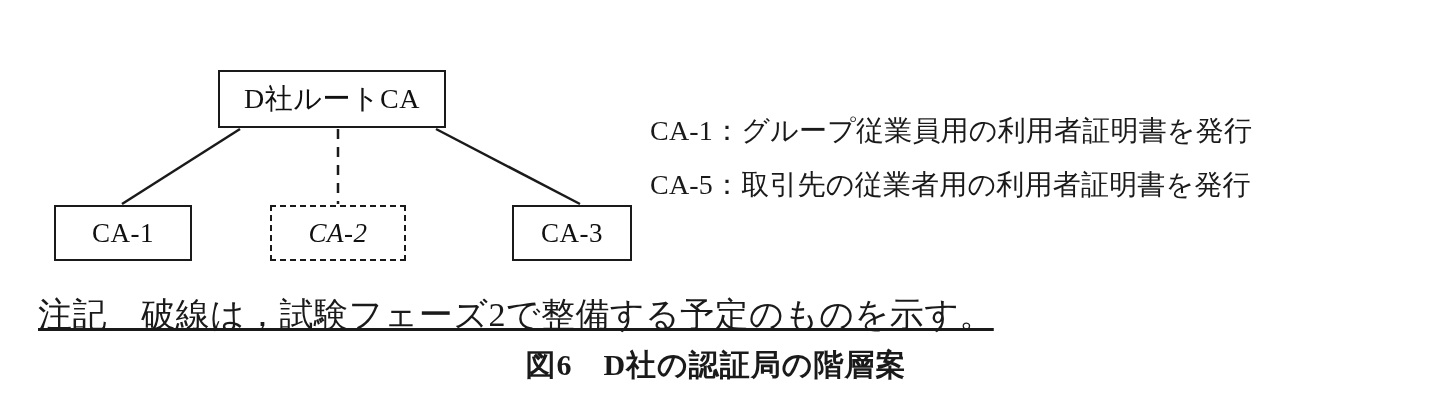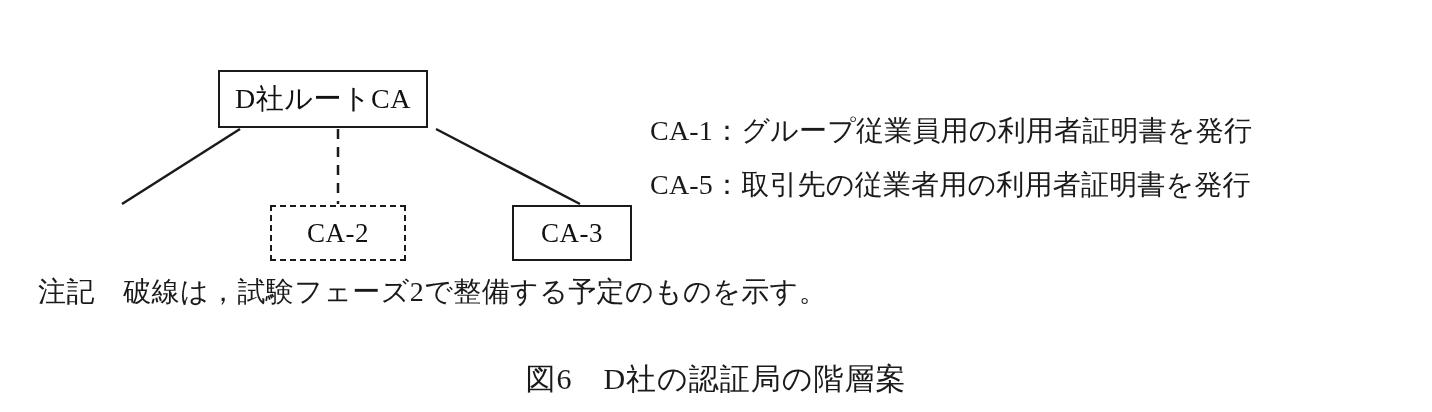--- a/index.html
+++ b/index.html
@@ -43,26 +43,27 @@
     color: #111111;
     font-size: 27px;
     letter-spacing: 0.5px;
     white-space: nowrap;
   }
   .node.solid {
     border: 2px solid #1a1a1a;
   }
   .node.dashed {
     border: 2px dashed #1a1a1a;
+    font-style: italic;
   }
 
   #node-root {
     left: 218px;
     top: 70px;
-    width: 210px;
+    width: 228px;
     height: 58px;
     font-size: 28px;
   }
   #node-ca1 {
     left: 54px;
     top: 205px;
     width: 138px;
     height: 56px;
   }
   #node-ca2 {
@@ -90,33 +91,34 @@
     line-height: 46px;
     white-space: nowrap;
     letter-spacing: 0.2px;
     margin-top: 8px;
   }
 
   
   #note {
     position: absolute;
     left: 38px;
-    top: 273px;
-    font-size: 28px;
+    top: 292px;
+    font-size: 34px;
     white-space: nowrap;
     letter-spacing: 0.4px;
+    text-decoration: underline;
   }
   #caption {
     position: absolute;
     left: 0;
-    top: 359px;
+    top: 345px;
     width: 1432px;
     text-align: center;
     font-size: 30px;
-    font-weight: normal;
+    font-weight: bold;
     letter-spacing: 1px;
     white-space: nowrap;
   }
 </style>
 </head>
 <body>
 
 <div id="page">
 
   <div id="diagram">
@@ -124,20 +126,21 @@
 
       <line x1="240" y1="129" x2="122" y2="204" stroke="#1a1a1a" stroke-width="2.5"></line>
 
       <line x1="338" y1="129" x2="338" y2="204" stroke="#1a1a1a" stroke-width="2.5" stroke-dasharray="10 8"></line>
 
       <line x1="436" y1="129" x2="580" y2="204" stroke="#1a1a1a" stroke-width="2.5"></line>
     </svg>
 
     <div class="node solid" id="node-root">D社ルートCA</div>
 
+    <div class="node solid" id="node-ca1">CA-1</div>
 
     <div class="node dashed" id="node-ca2">CA-2</div>
 
     <div class="node solid" id="node-ca3">CA-3</div>
   </div>
 
   <div id="legend">
     <div class="legend-line">CA-1：グループ従業員用の利用者証明書を発行</div>
     <div class="legend-line">CA-5：取引先の従業者用の利用者証明書を発行</div>
   </div>

